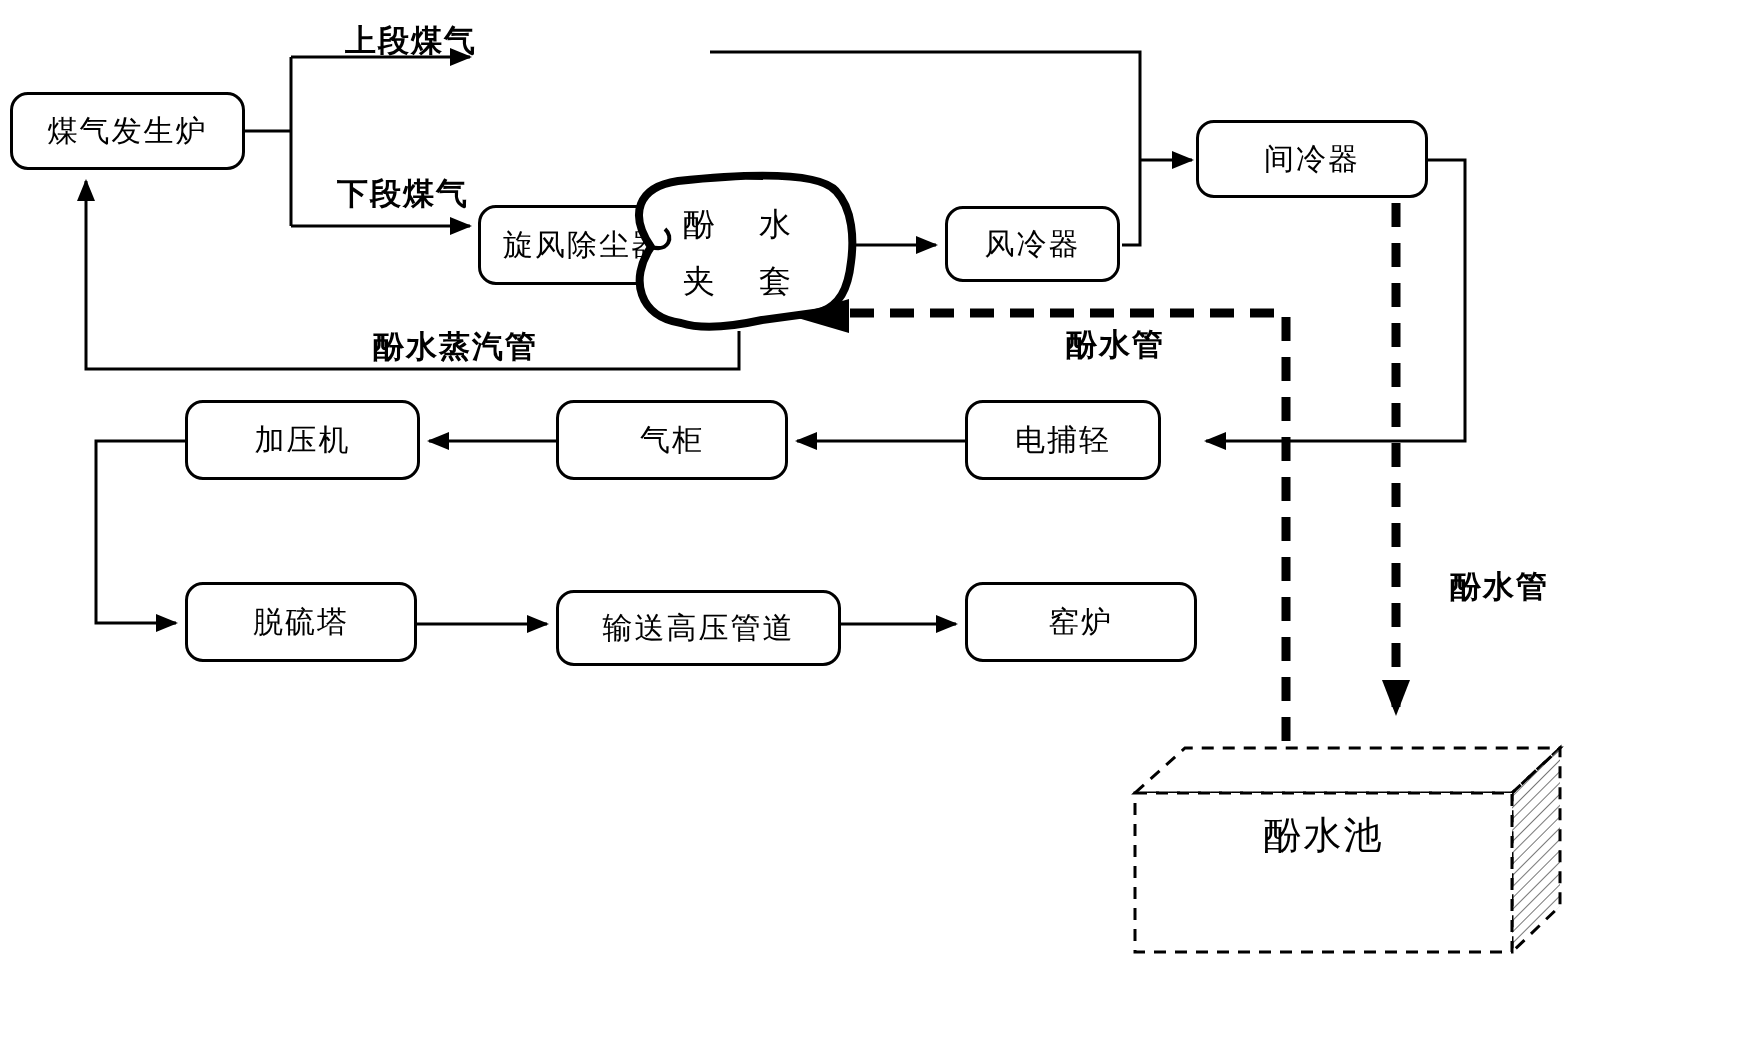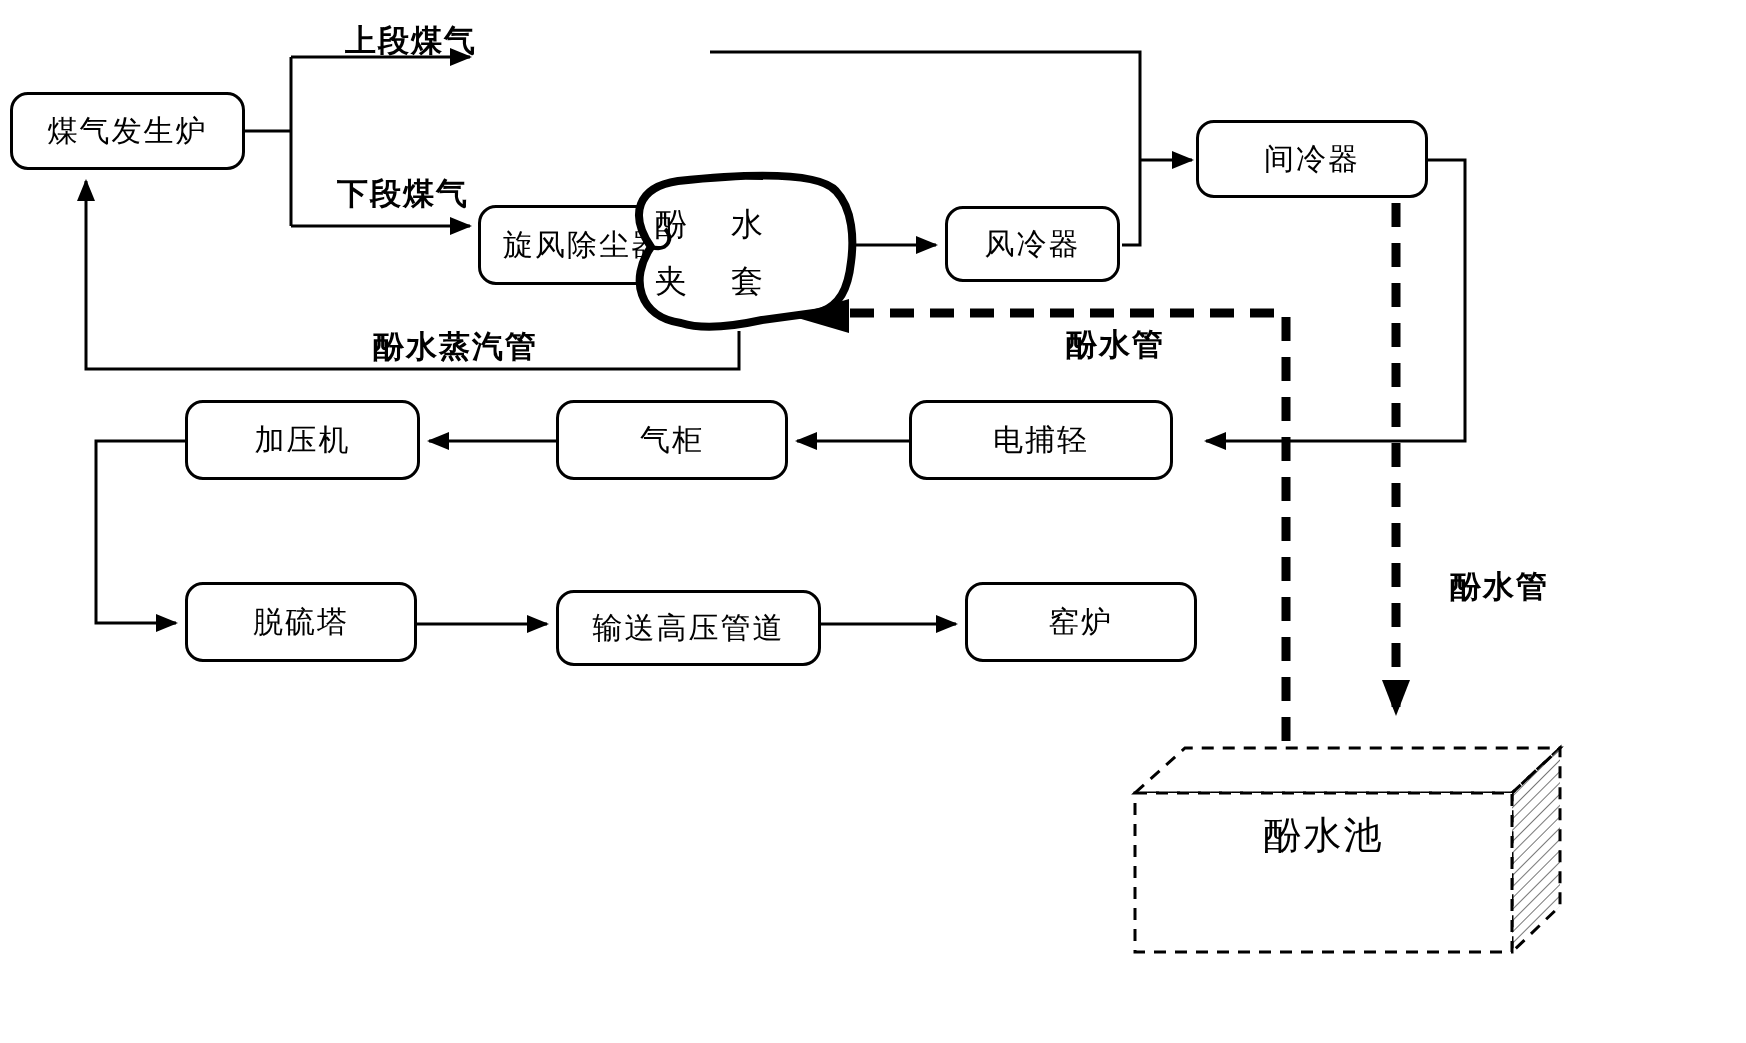--- a/index.html
+++ b/index.html
@@ -11,21 +11,21 @@
   .node{
     position:absolute;background:#ffffff;border:3px solid #000;border-radius:18px;
     display:flex;align-items:center;justify-content:center;
     font-size:30px;letter-spacing:2px;z-index:2;box-sizing:border-box;
   }
   .node.left-align{justify-content:flex-start;padding-left:22px;}
   .edge-label{
     position:absolute;font-weight:700;font-size:31px;letter-spacing:2px;z-index:4;white-space:nowrap;margin-left:30px;
   }
   .jacket-text{
-    position:absolute;z-index:6;font-size:32px;letter-spacing:6px;white-space:nowrap;
+    position:absolute;z-index:6;font-size:32px;letter-spacing:6px;text-align:center;white-space:nowrap;
   }
   .pool-label{
     position:absolute;z-index:3;font-size:38px;letter-spacing:2px;text-align:center;
   }
 </style>
 </head>
 <body>
 
 <div class="canvas">
 
@@ -77,25 +77,25 @@
   <div class="node left-align" style="left:478px;top:205px;width:240px;height:80px">旋风除尘器</div>
 
   <div class="node" style="left:945px;top:206px;width:175px;height:76px">风冷器</div>
 
   <div class="node" style="left:1196px;top:120px;width:232px;height:78px">间冷器</div>
 
   <div class="node" style="left:185px;top:400px;width:235px;height:80px">加压机</div>
 
   <div class="node" style="left:556px;top:400px;width:232px;height:80px">气柜</div>
 
-  <div class="node" style="left:909px;top:400px;width:264px;height:80px">电捕轻</div>
+  <div class="node" style="left:965px;top:400px;width:196px;height:80px">电捕轻</div>
 
   <div class="node" style="left:185px;top:582px;width:232px;height:80px">脱硫塔</div>
 
-  <div class="node" style="left:556px;top:590px;width:265px;height:76px">输送高压管道</div>
+  <div class="node" style="left:556px;top:590px;width:285px;height:76px">输送高压管道</div>
 
   <div class="node" style="left:965px;top:582px;width:232px;height:80px">窑炉</div>
 
   <svg class="layer" width="1746" height="1043" style="z-index:5">
     <g>
       <path d="M 678 181
                C 772 171 822 175 836 191
                C 853 209 854 240 851 262
                C 848 290 839 305 821 312
                L 762 320

